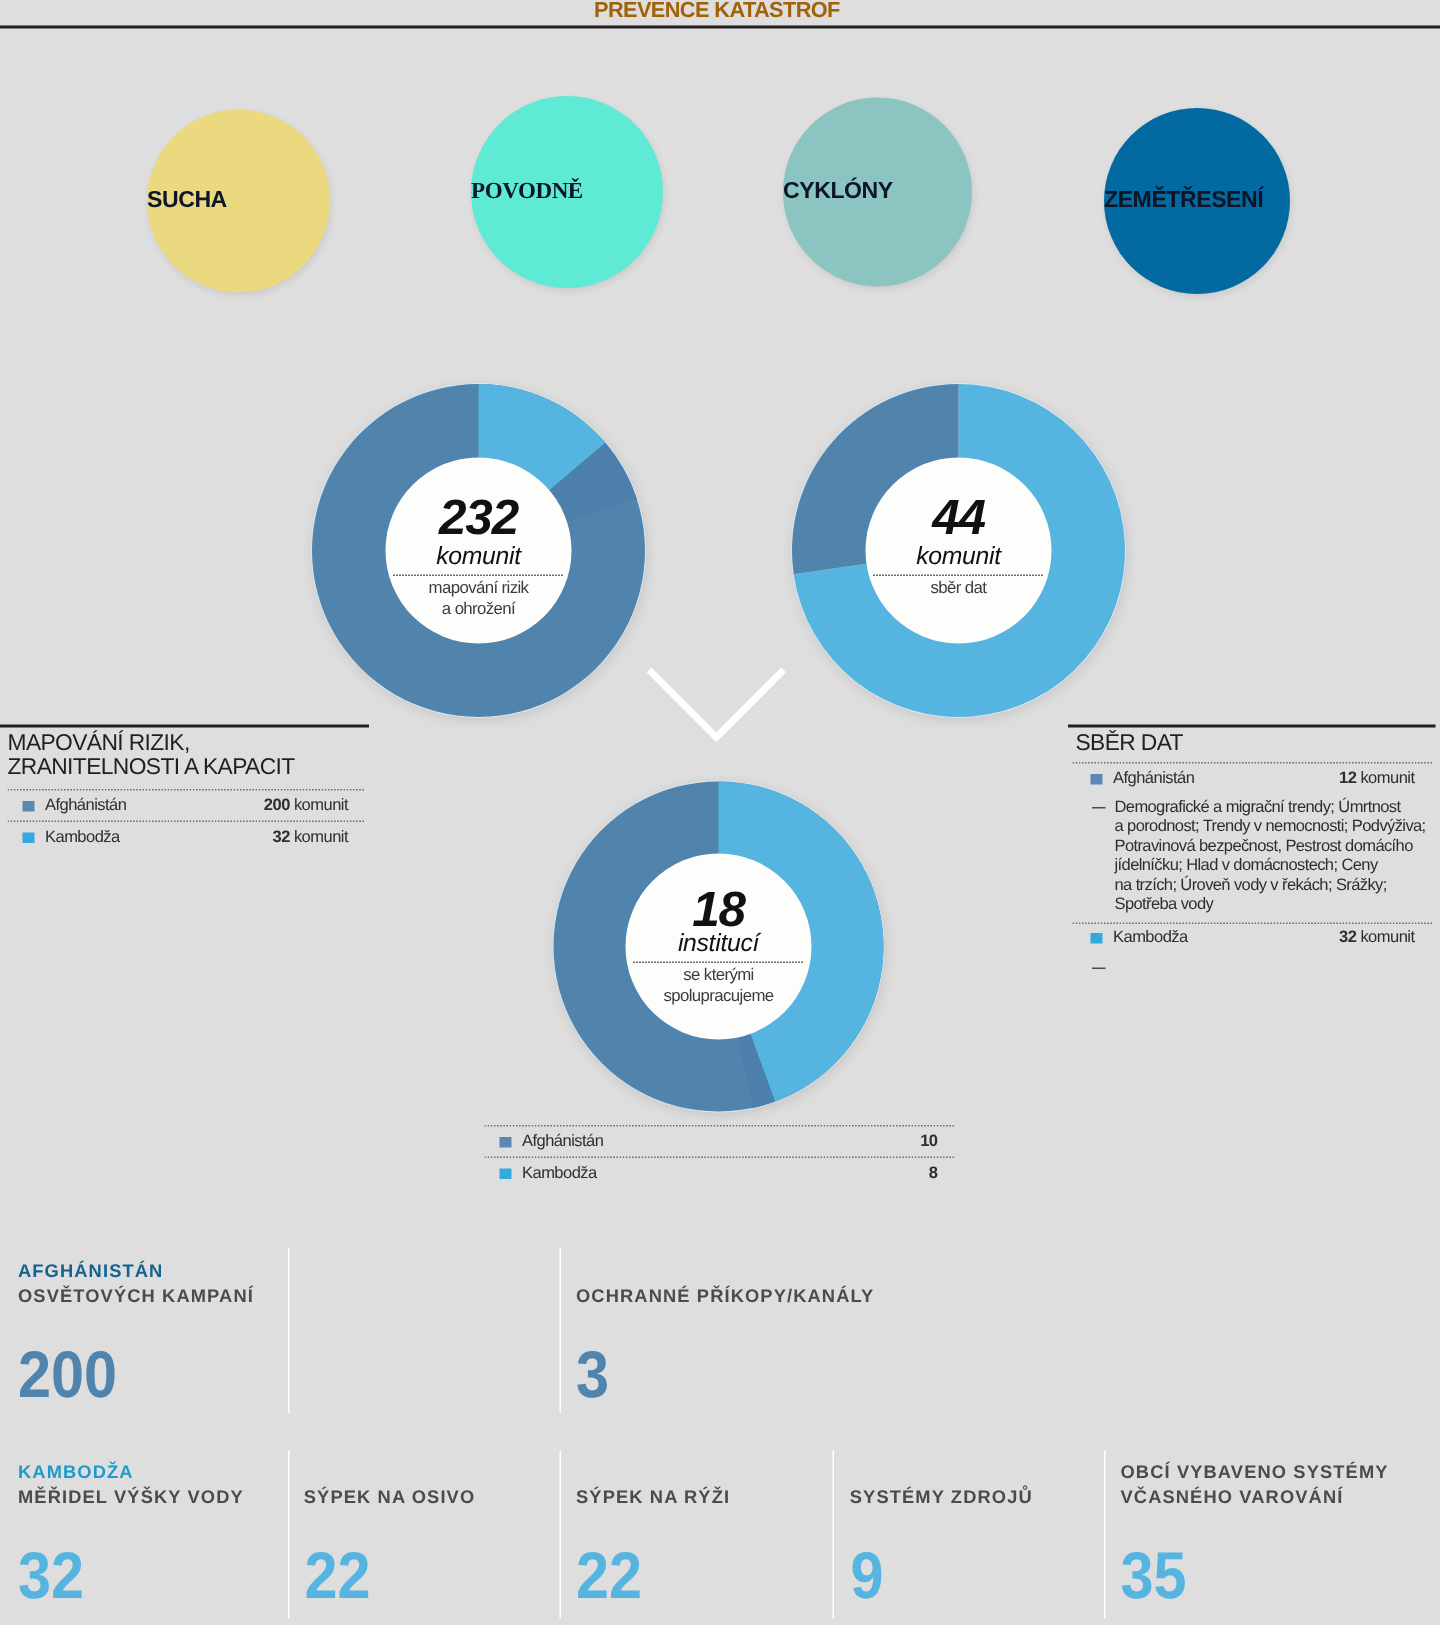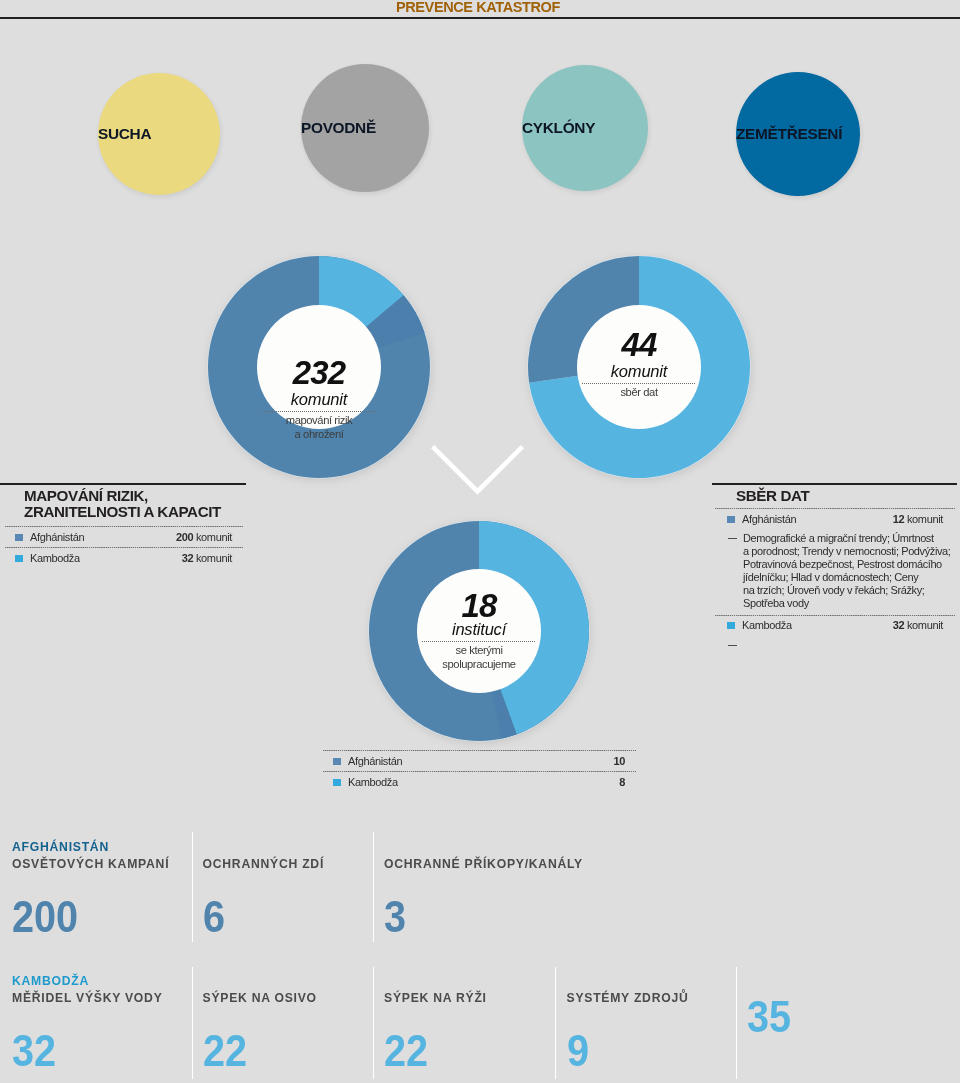--- a/index.html
+++ b/index.html
@@ -26,56 +26,56 @@
   .hz{
     position:absolute;border-radius:50%;
     display:flex;align-items:center;
     box-shadow:1px 2px 5px rgba(0,0,0,0.085);
   }
   .hz-label{
     font-size:15.4px;font-weight:bold;color:#0d1626;letter-spacing:-0.3px;
     white-space:nowrap;position:relative;
   }
   .hz1{left:98px;top:73px;width:122px;height:122px;background:#ead97f;}
-  .hz2{left:301px;top:64px;width:128px;height:128px;background:#a3a3a3;}
+  .hz2{left:314px;top:64px;width:128px;height:128px;background:#5eead4;font-family:Liberation Serif, serif;}
   .hz3{left:522px;top:65px;width:126px;height:126px;background:#8cc4c1;}
   .hz4{left:736px;top:72px;width:124px;height:124px;background:#0369a1;}
 
   
   .donut{position:absolute;}
   .donut svg{display:block;filter:drop-shadow(1px 2px 4px rgba(0,0,0,0.10));}
   .d1{left:206px;top:254px;}
   .d2{left:526px;top:254px;}
   .d3{left:367px;top:519px;}
   .d-center{
     position:absolute;left:0;width:100%;
     display:flex;flex-direction:column;align-items:center;
     text-align:center;
   }
-  .d1 .d-center{top:78px;margin-top:28px;}
+  .d1 .d-center{top:78px;}
   .d2 .d-center{top:78px;}
   .d3 .d-center{top:73.5px;}
   .d3 .d-unit{margin-top:1.5px;}
   .d-num{font-size:33px;font-weight:bold;font-style:italic;color:#111;line-height:26px;letter-spacing:-0.8px;}
   .d-unit{font-size:16.5px;font-style:italic;color:#111;line-height:18px;letter-spacing:-0.2px;margin-top:4px;}
   .d-sep{width:114px;height:1px;margin:3px 0 2px 0;
     background-image:linear-gradient(to right,#6b6b6b 0 1.1px,transparent 1.1px 2px);
     background-size:2px 1px;background-repeat:repeat-x;}
   .d-cap{font-size:11.2px;color:#3c3c3c;line-height:13.5px;letter-spacing:-0.4px;}
   .chevron{position:absolute;left:431px;top:444.5px;}
 
   
   .panel{position:absolute;}
   .panel-left{left:0px;top:483px;width:246px;}
   .panel-right{left:712px;top:483px;width:245px;}
   .legend-bottom{left:318px;top:750px;width:321px;}
   .panel-rule{height:2px;background:#231f20;}
   .panel-title{
-    font-size:15.2px;font-weight:bold;letter-spacing:-0.4px;color:#231f20;
-    line-height:16.3px;padding-left:5px;padding-top:3px;padding-bottom:5.7px;margin-left:19px;
+    font-size:15.2px;font-weight:normal;letter-spacing:-0.4px;color:#231f20;
+    line-height:16.3px;padding-left:5px;padding-top:3px;padding-bottom:5.7px;
   }
   .panel-title-r{padding-left:5px;padding-bottom:3.7px;}
   .panel-right .dotrule{margin:0 2px 0 3px;}
   .dotrule{
     height:1px;margin:0 3px 0 5px;
     background-image:linear-gradient(to right,#707070 0 1.2px,transparent 1.2px 2.1px);
     background-size:2.1px 1px;background-repeat:repeat-x;
   }
   .lrow{display:flex;align-items:center;height:20.2px;padding-left:15px;padding-right:14px;}
   .sw{width:8px;height:7px;display:inline-block;flex:0 0 auto;position:relative;top:0px;}
@@ -243,24 +243,20 @@
     <span class="lval"><b>8</b></span>
   </div>
 </div>
 
 <div class="statband band-a">
   <div class="statcell" style="left:12px">
     <div class="stat-country stat-country-a">AFGHÁNISTÁN</div>
     <div class="stat-label">OSVĚTOVÝCH KAMPANÍ</div>
     <div class="stat-num stat-num-a">200</div>
   </div>
-  <div class="statcell" style="left:202.5px">
-    <div class="stat-label stat-label-lower">OCHRANNÝCH ZDÍ</div>
-    <div class="stat-num stat-num-a">6</div>
-  </div>
   <div class="statcell" style="left:384px">
     <div class="stat-label stat-label-lower">OCHRANNÉ PŘÍKOPY/KANÁLY</div>
     <div class="stat-num stat-num-a">3</div>
   </div>
   <div class="vsep" style="left:191.8px"></div>
   <div class="vsep" style="left:372.5px"></div>
 </div>
 
 <div class="statband band-k">
   <div class="statcell" style="left:12px">
@@ -274,19 +270,20 @@
   </div>
   <div class="statcell" style="left:384px">
     <div class="stat-label stat-label-lower">SÝPEK NA RÝŽI</div>
     <div class="stat-num stat-num-k">22</div>
   </div>
   <div class="statcell" style="left:566.5px">
     <div class="stat-label stat-label-lower">SYSTÉMY ZDROJŮ</div>
     <div class="stat-num stat-num-k">9</div>
   </div>
   <div class="statcell" style="left:747px">
+    <div class="stat-label"><span>OBCÍ VYBAVENO SYSTÉMY</span><br><span>VČASNÉHO VAROVÁNÍ</span></div>
     <div class="stat-num stat-num-k">35</div>
   </div>
   <div class="vsep" style="left:191.8px"></div>
   <div class="vsep" style="left:372.5px"></div>
   <div class="vsep" style="left:554.5px"></div>
   <div class="vsep" style="left:735.5px"></div>
 </div>
 
 </body></html>

